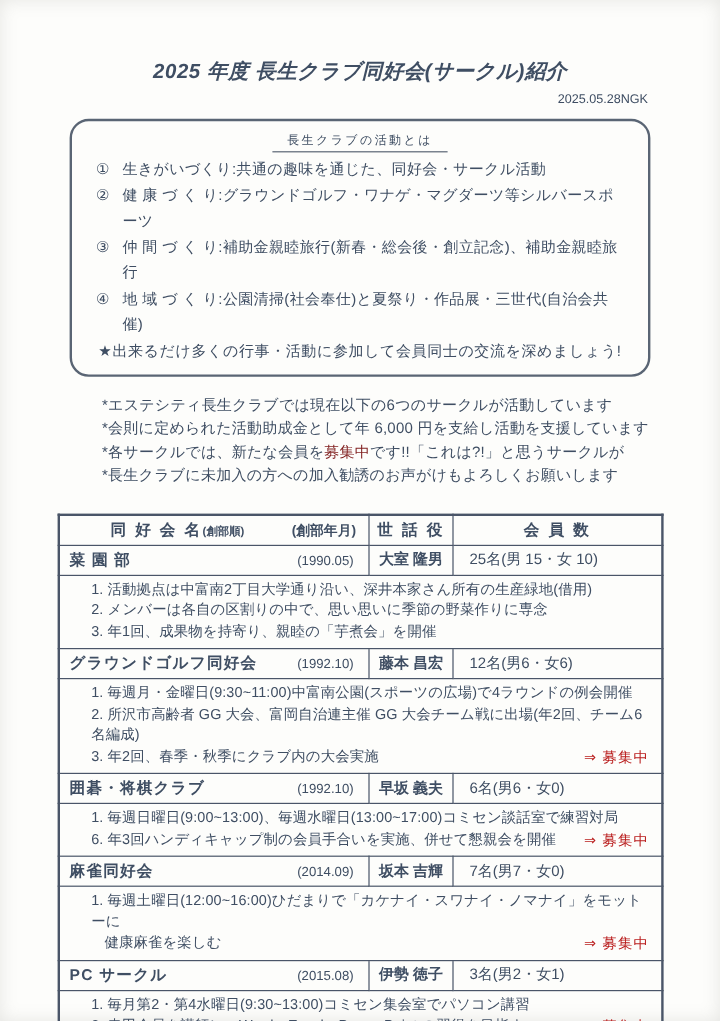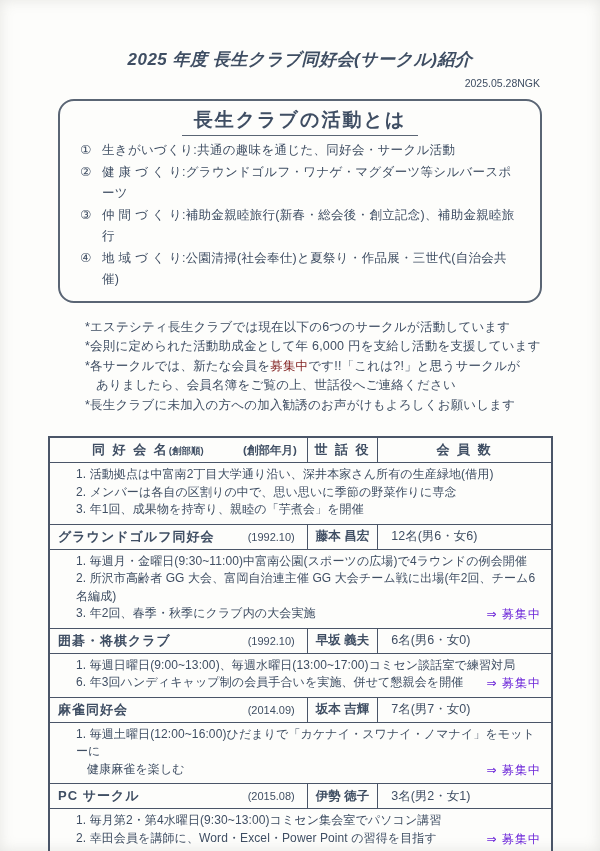--- a/index.html
+++ b/index.html
@@ -18,21 +18,21 @@
   .date-code {
     margin-top:6px; padding-right:60px; text-align:right; font-size:10.5px;
   }
   .activity-box {
     margin:10px 58px 0 58px;
     border:2px solid #5a6574; border-radius:16px;
     padding:6px 16px 10px 16px;
   }
   .box-heading-wrap { text-align:center; margin-bottom:4px; }
   .box-heading {
-    display:inline-block; font-size:19px; font-weight:700; letter-spacing:2px;
+    display:inline-block; font-size:10px; font-weight:400; letter-spacing:2px;
     border-bottom:1.5px solid #5a6574; padding:0 12px 2px 12px;
   }
   .box-item { display:flex; font-size:12.5px; line-height:21.5px; }
   .box-num { flex:0 0 26px; padding-left:4px; }
   .box-item-text { flex:1; letter-spacing:0.3px; }
   .star-note { text-align:center; font-size:12.5px; margin-top:3px; letter-spacing:0.5px; }
 
   .notes { margin:15px 0 0 85px; font-size:12.5px; line-height:19.5px; letter-spacing:0.2px; }
   .note-cont { padding-left:11px; }
   .red { color:#7f1d1d; }
@@ -54,21 +54,21 @@
   .hdr-care, .hdr-mem { text-align:center; font-weight:700; font-size:13px; letter-spacing:2px; padding:3px 0; }
 
   .name-cell { display:flex; justify-content:space-between; align-items:baseline; padding:3px 12px 3px 8px; }
   .club-name { font-weight:700; font-size:13px; letter-spacing:1px; }
   .club-founded { font-size:11px; }
   .care-cell { text-align:center; font-weight:600; font-size:12.5px; padding:3px 0; }
   .mem-cell  { padding:3px 0 3px 13px; font-size:12.5px; }
 
   .detail-cell { position:relative; padding:3px 8px 5px 26px; font-size:12px; line-height:17.5px; letter-spacing:0.1px; }
   .detail-line.cont { padding-left:11px; }
-  .recruit { position:absolute; right:10px; bottom:4px; color:#6d28d9; font-size:12px; letter-spacing:1px; }
+  .recruit { position:absolute; right:10px; bottom:4px; color:#b91c1c; font-size:12px; letter-spacing:1px; }
 </style>
 </head>
 <body>
 
 <div class="page">
 
   <div class="page-title">2025 年度  長生クラブ同好会(サークル)紹介</div>
   <div class="date-code">2025.05.28NGK</div>
 
   <div class="activity-box">
@@ -84,44 +84,54 @@
       <span class="box-item-text">健 康 づ く り:グラウンドゴルフ・ワナゲ・マグダーツ等シルバースポーツ</span>
     </div>
     <div class="box-item">
       <span class="box-num">③</span>
       <span class="box-item-text">仲 間 づ く り:補助金親睦旅行(新春・総会後・創立記念)、補助金親睦旅行</span>
     </div>
     <div class="box-item">
       <span class="box-num">④</span>
       <span class="box-item-text">地 域 づ く り:公園清掃(社会奉仕)と夏祭り・作品展・三世代(自治会共催)</span>
     </div>
+    <div class="star-note">★出来るだけ多くの行事・活動に参加して会員同士の交流を深めましょう!</div>
   </div>
 
   <div class="notes">
     <div class="note-line">*エステシティ長生クラブでは現在以下の6つのサークルが活動しています</div>
     <div class="note-line">*会則に定められた活動助成金として年 6,000 円を支給し活動を支援しています</div>
     <div class="note-line"><span>*各サークルでは、新たな会員を</span><span class="red">募集中</span><span>です!!「これは?!」と思うサークルが</span></div>
-    <div class="note-line note-cont">ありましたら、会員名簿をご覧の上、世話役へご連絡ください</div>
     <div class="note-line">*長生クラブに未加入の方への加入勧誘のお声がけもよろしくお願いします</div>
   </div>
 
   <table class="club-table">
     <tbody>
         <tr>
       <td class="col-name">
         <div class="hdr-cell-1">
           <span class="hdr-name"><span>同 好 会 名</span><span class="hdr-sub">(創部順)</span></span>
           <span class="hdr-founded">(創部年月)</span>
         </div>
       </td>
       <td class="col-care hdr-care">世 話 役</td>
       <td class="col-mem hdr-mem">会 員 数</td>
     </tr>
 
     <tr>
+      <td class="col-name">
+            <div class="name-cell">
+              <span class="club-name">菜 園 部</span>
+              <span class="club-founded">(1990.05)</span>
+            </div>
+          </td>
+      <td class="col-care care-cell">大室 隆男</td>
+      <td class="col-mem mem-cell">25名(男 15・女 10)</td>
+    </tr>
+    <tr>
       <td colspan="3" class="detail-cell">
         <div class="detail-line">1. 活動拠点は中富南2丁目大学通り沿い、深井本家さん所有の生産緑地(借用)</div>
         <div class="detail-line">2. メンバーは各自の区割りの中で、思い思いに季節の野菜作りに専念</div>
         <div class="detail-line">3. 年1回、成果物を持寄り、親睦の「芋煮会」を開催</div>
       </td>
     </tr>
 
     <tr>
       <td class="col-name">
             <div class="name-cell">

